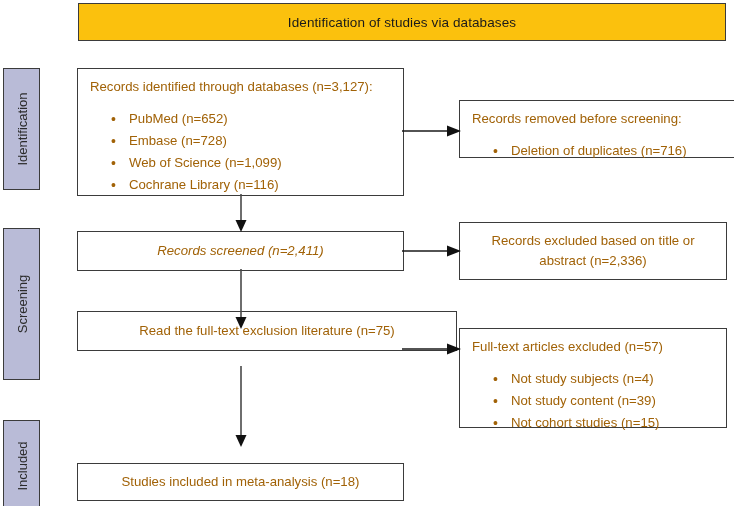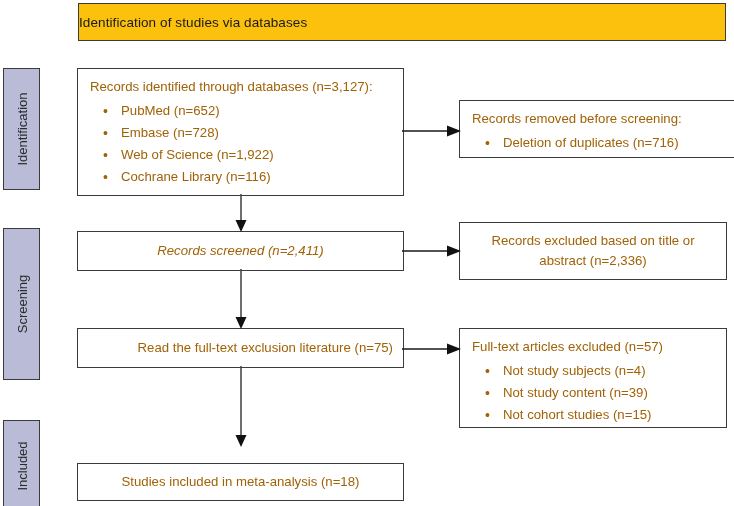--- a/index.html
+++ b/index.html
@@ -25,21 +25,21 @@
     position: absolute;
     left: 78px;
     top: 3px;
     width: 648px;
     height: 38px;
     background: #fbc10d;
     border: 1px solid #3b3b3b;
     box-sizing: border-box;
     display: flex;
     align-items: center;
-    justify-content: flex-start;
+    justify-content: center;
   }
   .banner-text {
     font-size: 13.5px;
     color: #1a1a1a;
     letter-spacing: 0.1px;
   }
 
   
   .stage {
     position: absolute;
@@ -80,21 +80,21 @@
     display: flex;
     align-items: center;
     justify-content: center;
     text-align: center;
   }
   .box.center-box .box-inner {
     padding: 4px 10px;
   }
   .lead-line { margin: 0 0 1px 0; }
   ul.bullets {
-    margin: 4px;
+    margin: 12px;
     padding: 0 0 0 6px;
     list-style: none;
   }
   ul.bullets li {
     position: relative;
     padding-left: 21px;
     margin: 1.5px 0;
   }
   ul.bullets li::before {
     content: "\2022";
@@ -103,21 +103,21 @@
     top: -0.5px;
     font-size: 14px;
     line-height: inherit;
   }
 
   
   #box-identified   { left: 77px;  top: 68px;  width: 327px; height: 128px; }
   #box-removed      { left: 459px; top: 100px; width: 300px; height: 58px;  }
   #box-screened     { left: 77px;  top: 231px; width: 327px; height: 40px; font-style: italic;  }
   #box-excl-title   { left: 459px; top: 222px; width: 268px; height: 58px;  }
-  #box-fulltext     { left: 77px;  top: 328px; width: 327px; height: 40px; justify-content: flex-end;  }
+  #box-fulltext     { left: 77px;  top: 311px; width: 380px; height: 40px;  }
   #box-excl-full    { left: 459px; top: 328px; width: 268px; height: 100px; }
   #box-included     { left: 77px;  top: 446px; width: 327px; height: 38px; margin-top: 17px;  }
 
   
   .conn {
     position: absolute;
     overflow: visible;
   }
   .conn svg { display: block; }
   #conn-v1 { left: 226px; top: 194px; width: 30px; height: 39px; }
@@ -147,21 +147,21 @@
   <div class="stage" id="stage-included" style="background: rgb(185, 187, 215);">
     <span class="stage-label">Included</span>
   </div>
 
   <div class="box" id="box-identified">
     <div class="box-inner">
       <p class="lead-line">Records identified through databases (n=3,127):</p>
       <ul class="bullets">
         <li>PubMed (n=652)</li>
         <li>Embase (n=728)</li>
-        <li>Web of Science (n=1,922)</li>
+        <li>Web of Science (n=1,099)</li>
         <li>Cochrane Library (n=116)</li>
       </ul>
     </div>
   </div>
 
   <div class="box" id="box-removed">
     <div class="box-inner">
       <p class="lead-line">Records removed before screening:</p>
       <ul class="bullets">
         <li>Deletion of duplicates (n=716)</li>

